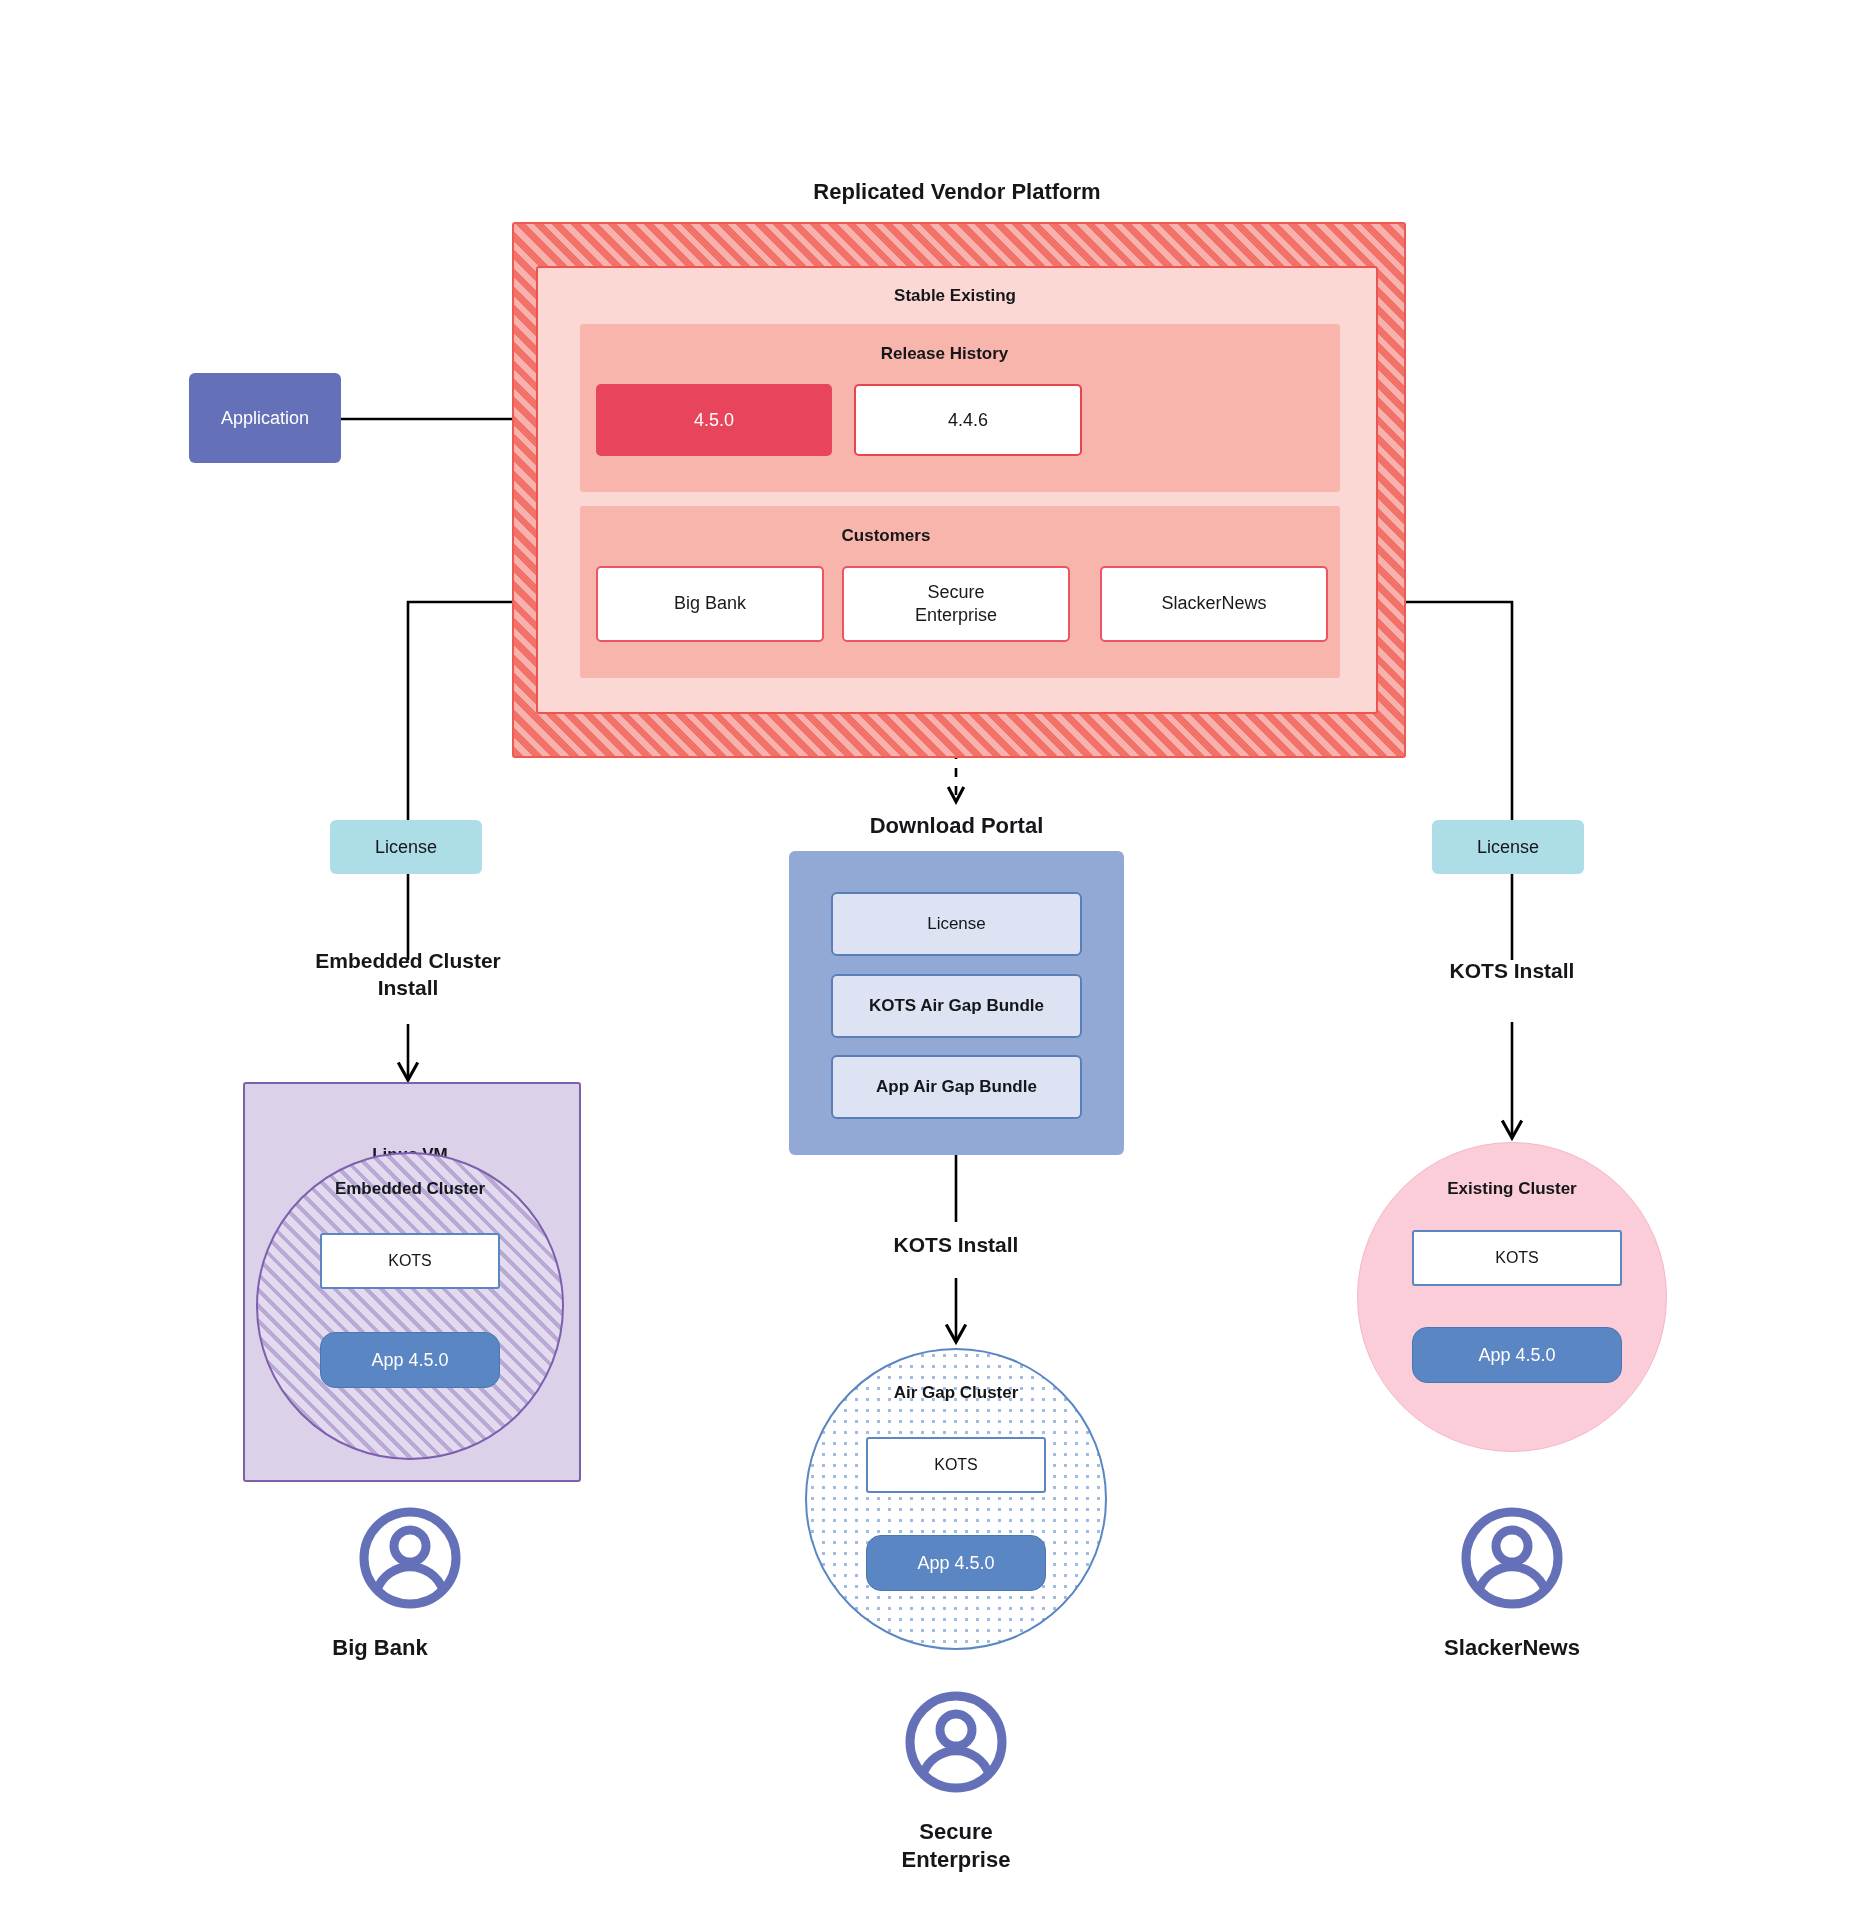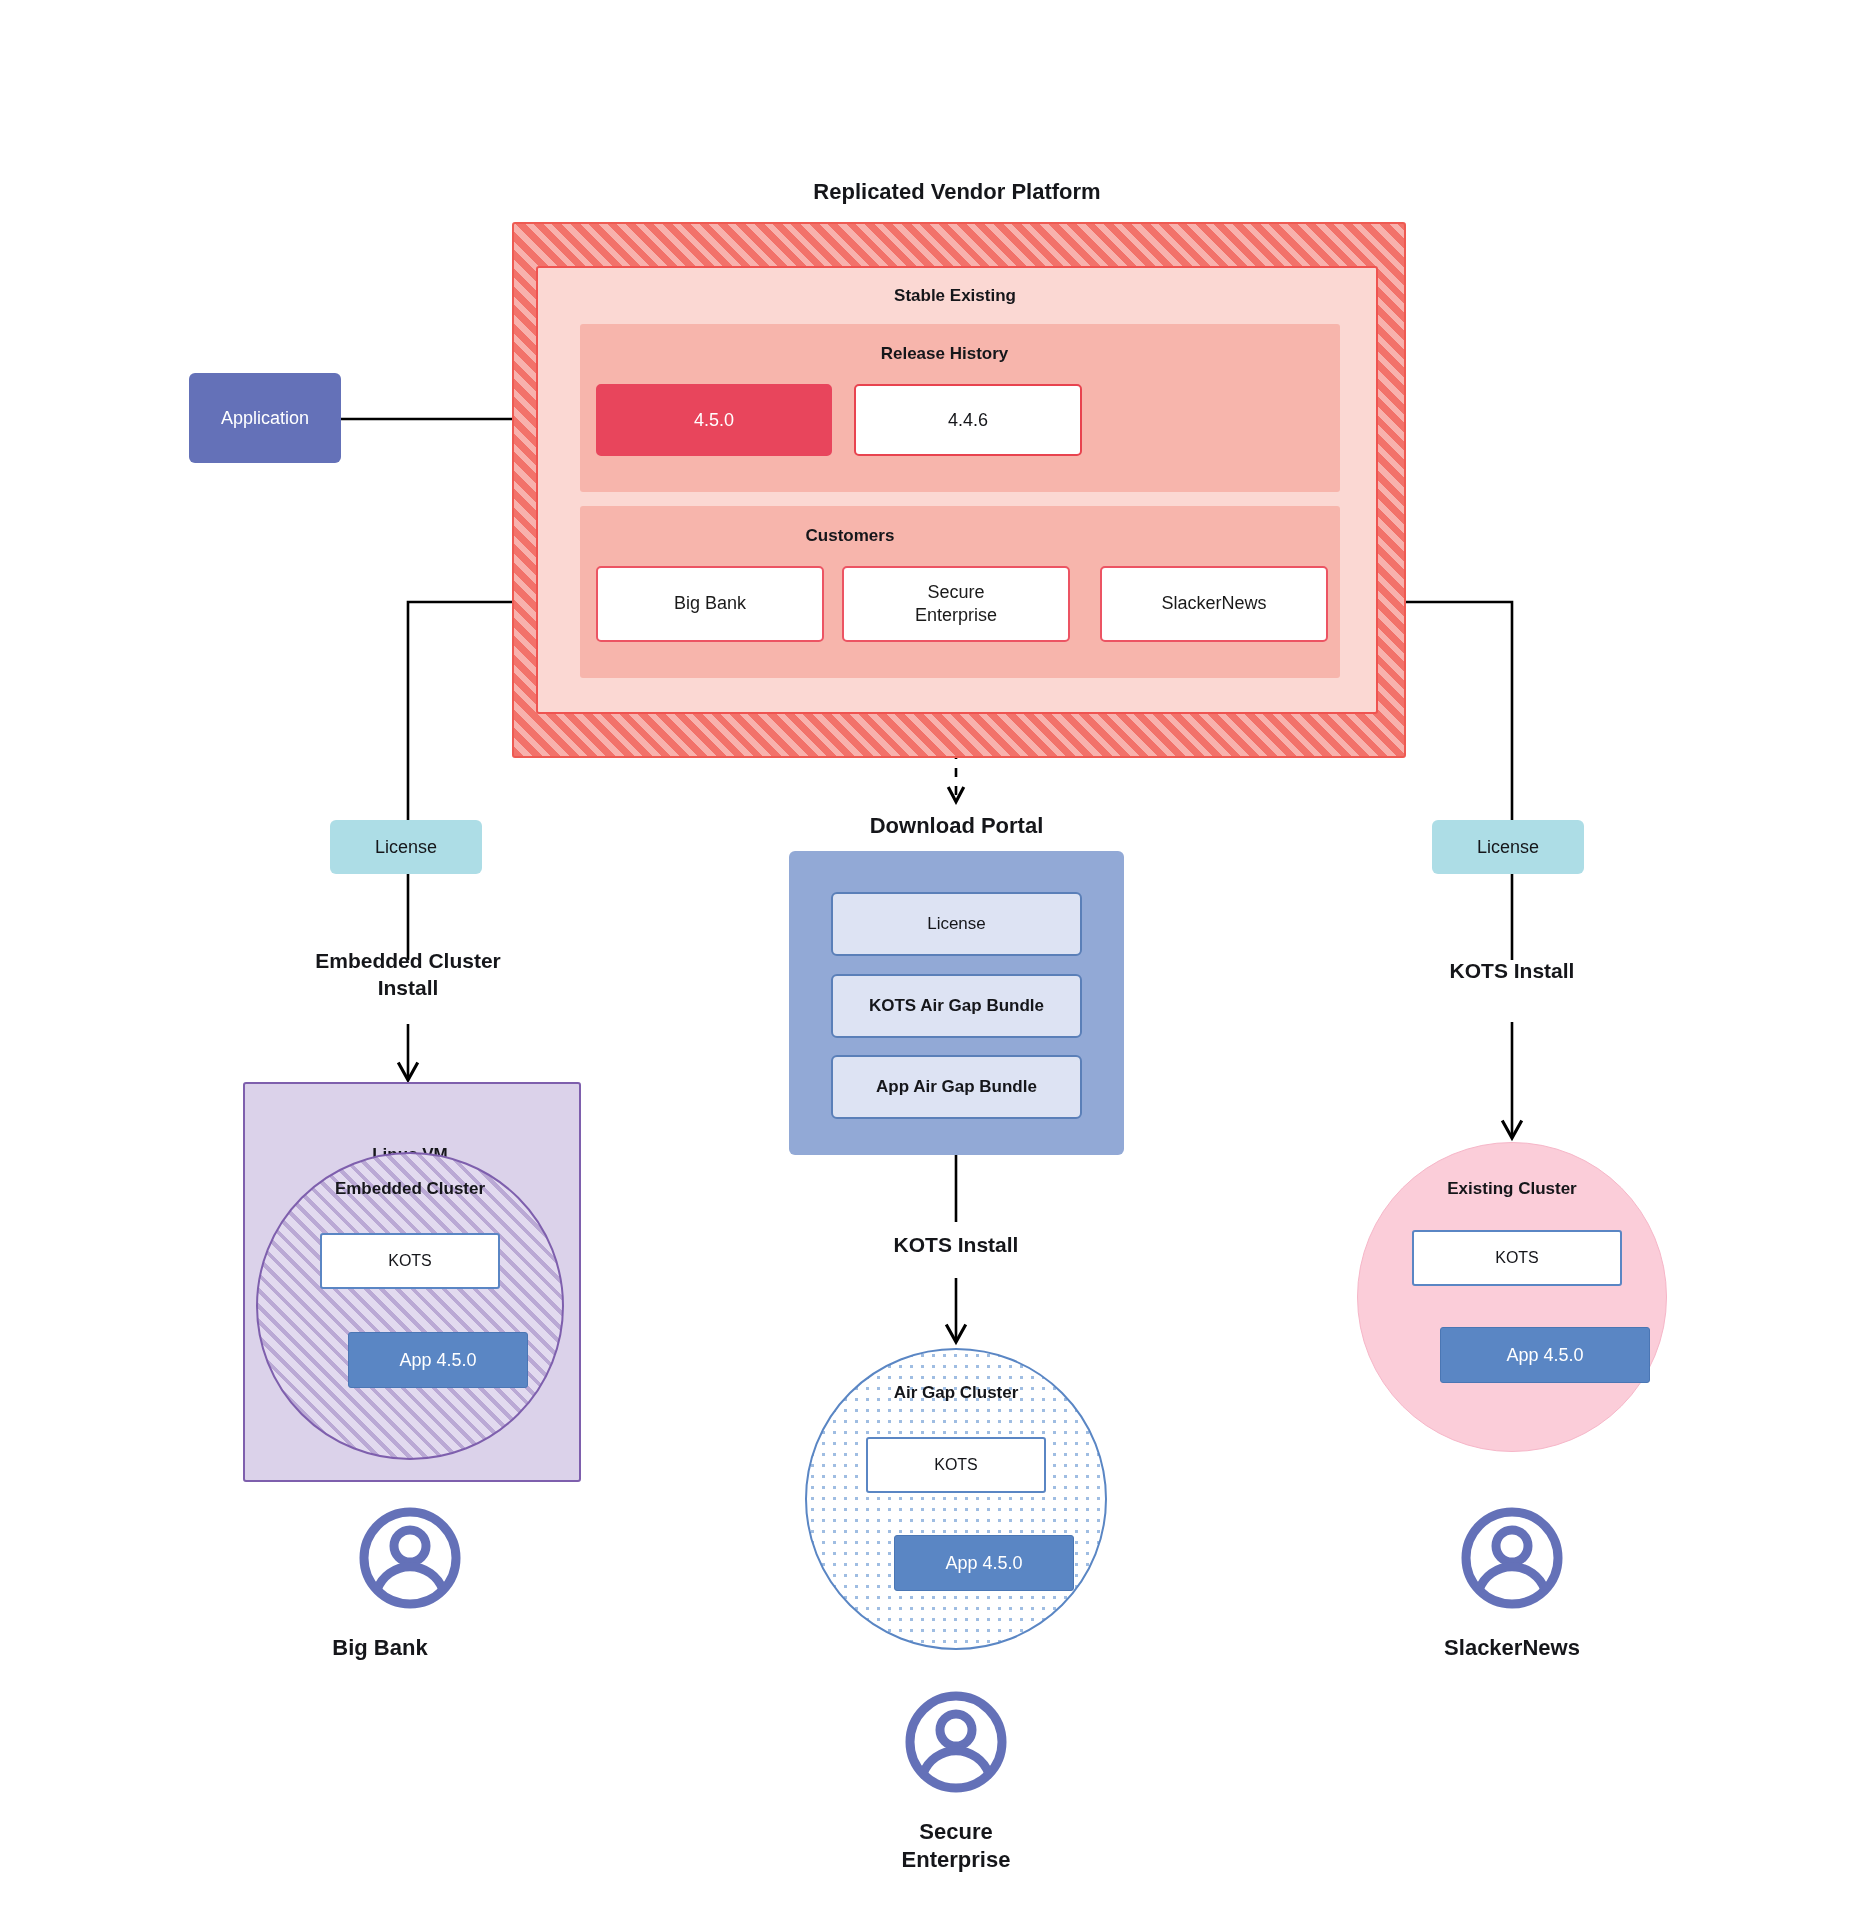--- a/index.html
+++ b/index.html
@@ -214,26 +214,25 @@
     border-radius: 3px;
     display: flex; align-items: center; justify-content: center;
     font-size: 16px;
     color: #15161a;
     box-sizing: border-box;
   }
   .app-box {
     position: absolute;
     background: #5a86c4;
     border: 1px solid #4a76b4;
-    border-radius: 3px;
+    border-radius: 15px;
     display: flex; align-items: center; justify-content: center;
     font-size: 18px;
     color: #ffffff;
     box-sizing: border-box;
-    margin-left: 28px;
   }
   #kots-left { left: 320px;  top: 1233px; width: 180px; height: 56px; }
   #app-left  { left: 320px;  top: 1332px; width: 180px; height: 56px; }
   #kots-mid  { left: 866px;  top: 1437px; width: 180px; height: 56px; }
   #app-mid   { left: 866px;  top: 1535px; width: 180px; height: 56px; }
   #kots-right{ left: 1412px; top: 1230px; width: 210px; height: 56px; }
   #app-right { left: 1412px; top: 1327px; width: 210px; height: 56px; }
 
   
   #wires {
@@ -289,21 +288,21 @@
   <div class="abs" id="stable-channel"></div>
   <div class="lbl section-title" style="left:536px; top:285px; width:838px;">Stable Existing</div>
 
   <div class="abs" id="release-history"></div>
   <div class="lbl section-title" style="left:580px; top:343px; width:729px;">Release History</div>
 
   <div class="rel-box" id="rel-450">4.5.0</div>
   <div class="rel-box" id="rel-446">4.4.6</div>
 
   <div class="abs" id="customers"></div>
-  <div class="lbl section-title" style="left:548px; top:525px; width:604px;">Customers</div>
+  <div class="lbl section-title" style="left:584px; top:525px; width:604px;">Customers</div>
 
   <div class="cust-box" id="cust-bigbank">Big Bank</div>
   <div class="cust-box" id="cust-secure">Secure
 Enterprise</div>
   <div class="cust-box" id="cust-slacker">SlackerNews</div>
 
   <div class="abs" id="application">Application</div>
 
   <div class="license-chip" id="license-left">License</div>
   <div class="license-chip" id="license-right">License</div>

